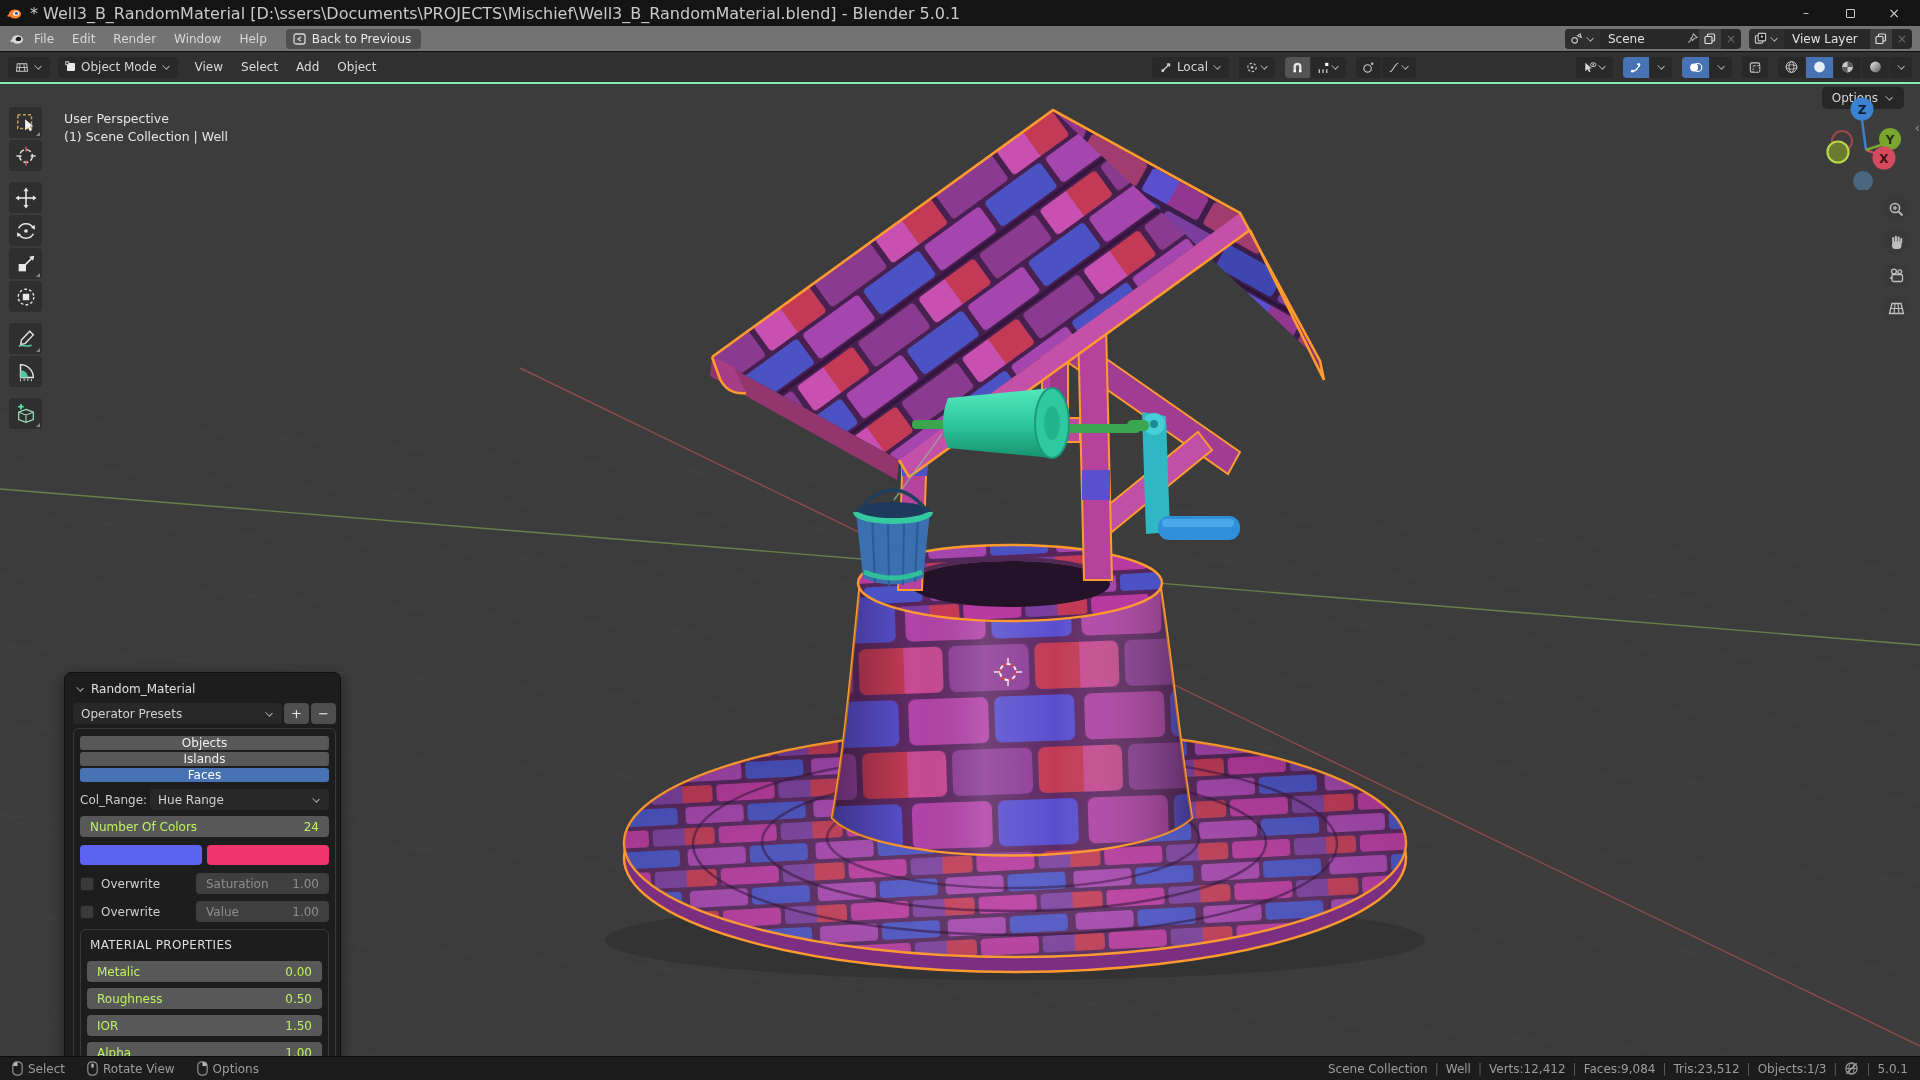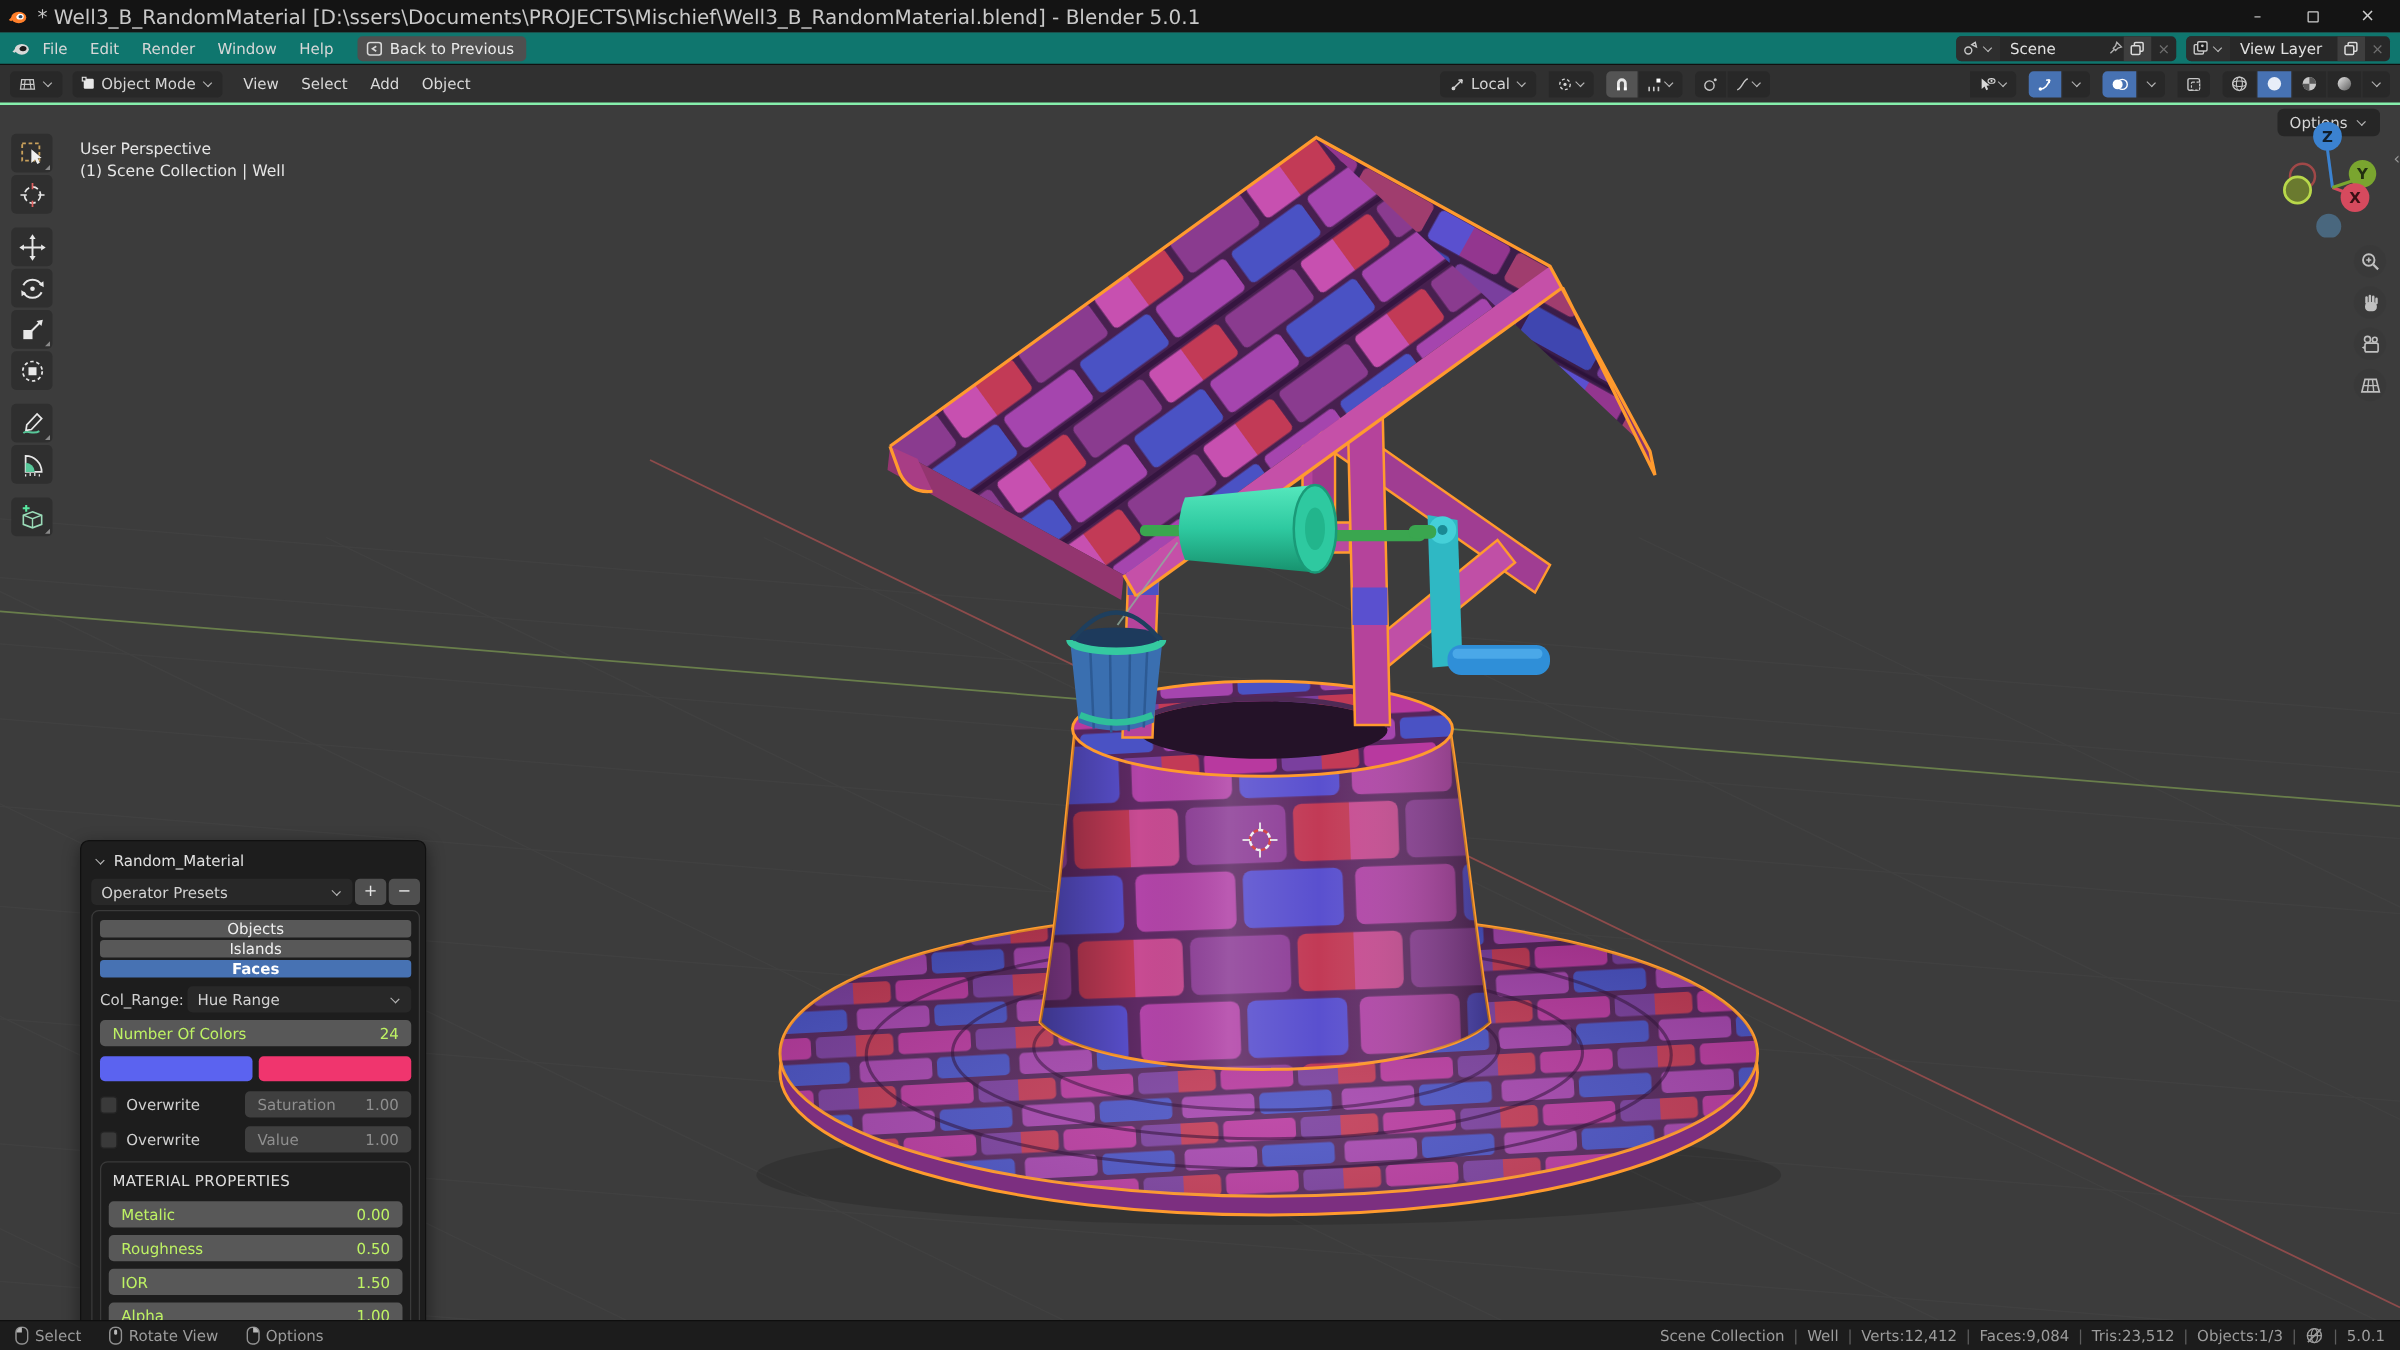--- a/index.html
+++ b/index.html
@@ -7,21 +7,21 @@
     font-family:"DejaVu Sans","Liberation Sans",sans-serif; font-size:12px; color:#d5d5d5;
     -webkit-font-smoothing:antialiased; }
   .bar { position:absolute; left:0; right:0; display:flex; align-items:center; }
   
   .titlebar { top:0; height:26px; background:#141414; padding:0 6px; z-index:30; }
   .titlebar .ttext { color:#c9c9c9; margin-left:8px; font-size:16px; }
   .winctl { margin-left:auto; display:flex; align-items:center; gap:4px; }
   .wbtn { width:40px; height:24px; display:flex; align-items:center; justify-content:center; color:#cfcfcf; }
   .wbtn .sq { width:9px; height:9px; border:1.2px solid #cfcfcf; border-radius:1px; }
   
-  .menubar { top:26px; height:26px; background:#0f766e; padding:0 8px; z-index:30; border-bottom:1px solid #101010; }
+  .menubar { top:26px; height:26px; background:#737373; padding:0 8px; z-index:30; border-bottom:1px solid #101010; }
   .menu-item { padding:4px 9px; border-radius:4px; color:#d8d8d8; }
   .backbtn { margin-left:10px; display:flex; align-items:center; gap:6px; background:#4f4f4f;
     border-radius:4px; padding:3px 10px 3px 7px; color:#eaeaea; }
   .topbar-right { margin-left:auto; display:flex; gap:8px; align-items:center; }
   .idwidget { display:flex; align-items:center; background:#282828; border-radius:4px; height:20px; overflow:hidden; }
   .idwidget .icbtn { display:flex; align-items:center; gap:2px; padding:0 5px; height:100%; background:#2e2e2e; }
   .idwidget .name { padding:0 8px; min-width:86px; color:#e2e2e2; }
   .idwidget .boxbtn { width:22px; height:100%; background:#3e3e3e; display:flex; align-items:center; justify-content:center; }
   .idwidget .xbtn { width:20px; text-align:center; color:#6f6f6f; }
   .chev { display:inline-block; width:6px; height:6px; border-right:1.4px solid #b5b5b5;
@@ -63,21 +63,21 @@
   .row { display:flex; align-items:center; gap:2px; margin-bottom:4px; }
   .dropdown { flex:1; background:#282828; border-radius:4px; height:21px; display:flex;
     align-items:center; padding:0 8px; color:#d2d2d2; }
   .dropdown .chev { margin-left:auto; }
   .sqbtn { width:25px; height:21px; background:#4f4f4f; border-radius:4px; display:flex;
     align-items:center; justify-content:center; color:#e8e8e8; font-size:13px; }
   .opbox { border:1px solid #3a3a3a; border-radius:6px; padding:7px 6px 6px 6px; margin-top:3px; }
   .tabs { display:flex; gap:2px; margin-bottom:7px;flex-direction:column; }
   .tab { flex:1; height:20px; background:#585858; border-radius:3px; display:flex;
     align-items:center; justify-content:center; color:#efefef; }
-  .tab.on { background:#4772b3; color:#fff;font-weight:bold; }
+  .tab.on { background:#4772b3; color:#fff; }
   .lblrow { display:flex; align-items:center; margin-bottom:6px; }
   .lblrow .lb { width:70px; color:#cfcfcf; }
   .slider { background:#585858; border-radius:4px; height:21px; display:flex; align-items:center;
     padding:0 10px; color:#bef264; }
   .slider .val { margin-left:auto; }
   .slider.dis { background:#3f3f3f; color:#8f8f8f; }
   .swatches { display:flex; gap:5px; margin:2px 0 8px 0; }
   .swatch { flex:1; height:20px; border-radius:4px; }
   .ovrow { display:flex; align-items:center; margin-bottom:7px; }
   .checkbox { width:14px; height:14px; background:#3a3a3a; border:1px solid #242424; border-radius:3px; }

